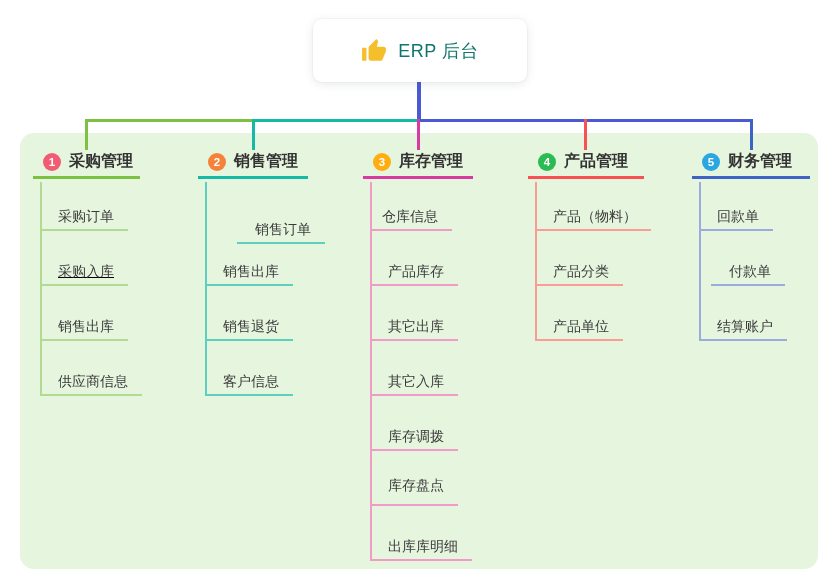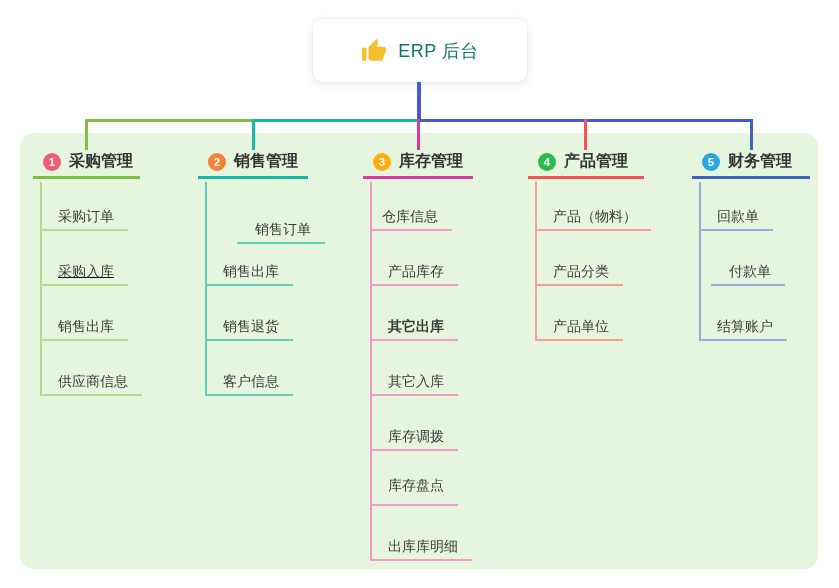--- a/index.html
+++ b/index.html
@@ -107,21 +107,21 @@
       <span class="badge" style="background-color: rgb(255, 173, 15);">3</span>
       <span class="branch-label">库存管理</span>
     </div>
     <div class="trunk" style="height: 379px; background-color: rgb(240, 155, 200);"></div>
     <div class="leaf" style="top: 50px; border-bottom-color: rgb(240, 155, 200); padding-left: 12px;">
       <span class="leaf-label">仓库信息</span>
       </div>
     <div class="leaf" style="top: 105px; border-bottom-color: rgb(240, 155, 200);">
       <span class="leaf-label">产品库存</span>
       </div>
-    <div class="leaf" style="top: 160px; border-bottom-color: rgb(240, 155, 200); font-weight: bold;">
+    <div class="leaf" style="top: 160px; border-bottom-color: rgb(240, 155, 200);">
       <span class="leaf-label">其它出库</span>
       </div>
     <div class="leaf" style="top: 215px; border-bottom-color: rgb(240, 155, 200);">
       <span class="leaf-label">其它入库</span>
       </div>
     <div class="leaf" style="top: 270px; border-bottom-color: rgb(240, 155, 200);">
       <span class="leaf-label">库存调拨</span>
       </div>
     <div class="leaf" style="top: 325px; border-bottom-color: rgb(240, 155, 200); align-items: center;">
       <span class="leaf-label">库存盘点</span>

